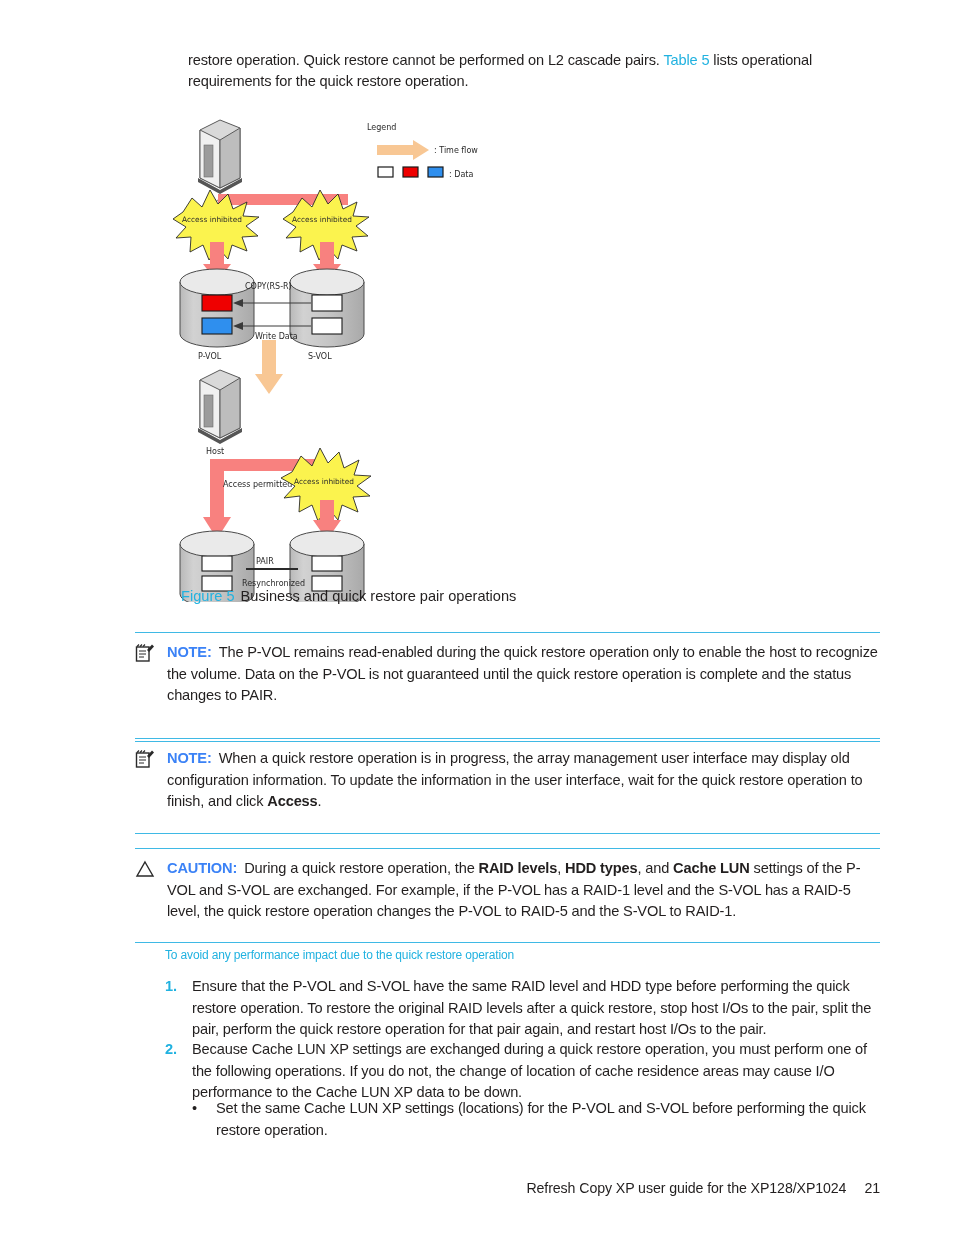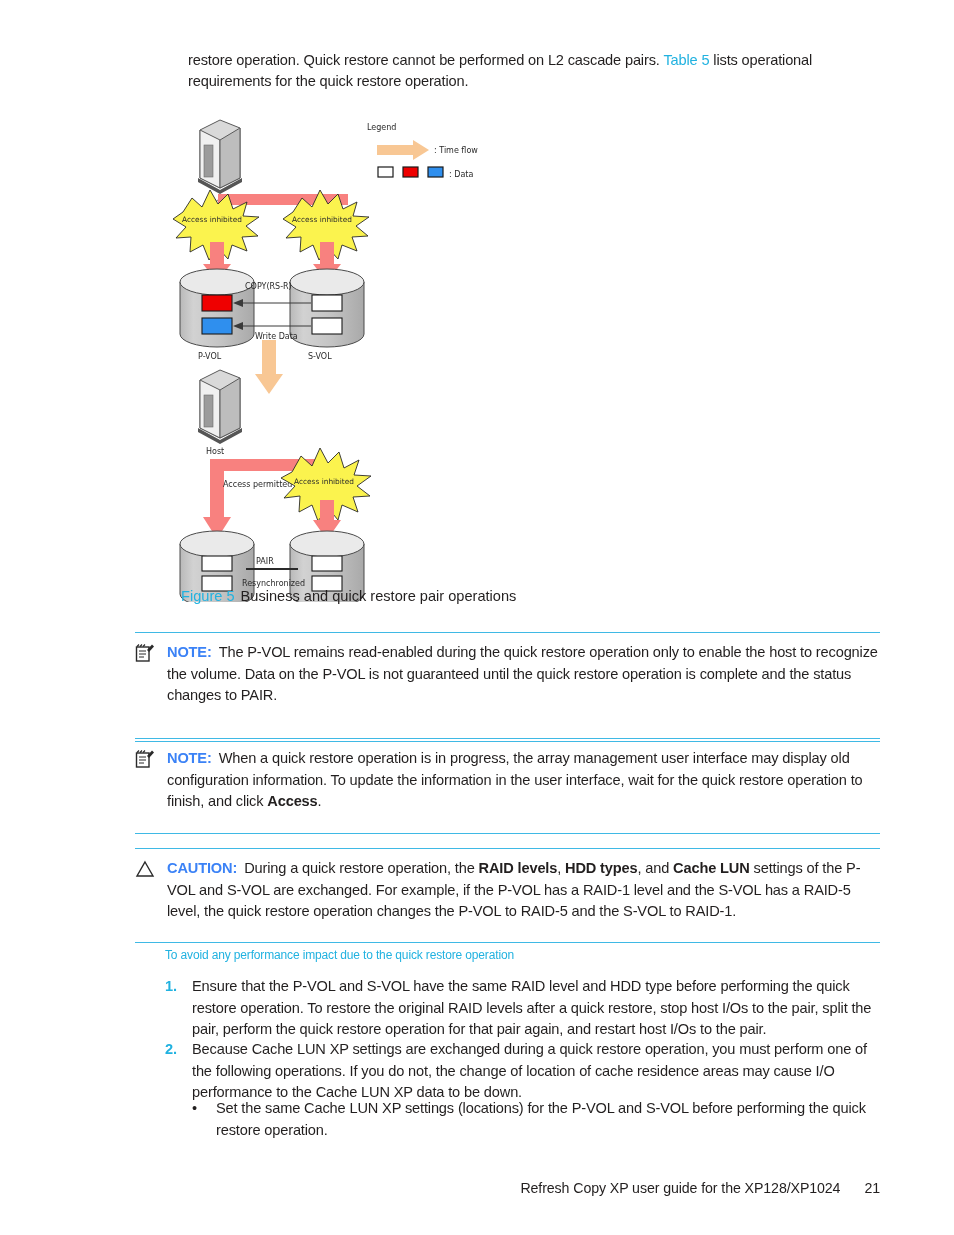--- a/index.html
+++ b/index.html
@@ -170,21 +170,21 @@
     position: absolute;
     left: 0px;
     top: 1180px;
     width: 880px;
     text-align: right;
     font-family: "Liberation Sans", sans-serif;
     font-size: 14.2px;
     color: #221f1f;
     letter-spacing: -0.1px;
   }
-  #footer .page-num { margin-left: 24px; }
+  #footer .page-num { margin-left: 18px; }
 
   
   .dg-text {
     font-family: "DejaVu Sans", sans-serif;
     font-size: 8px;
     fill: #2a2a2a;
   }
   .dg-text-sm {
     font-family: "DejaVu Sans", sans-serif;
     font-size: 7.4px;

